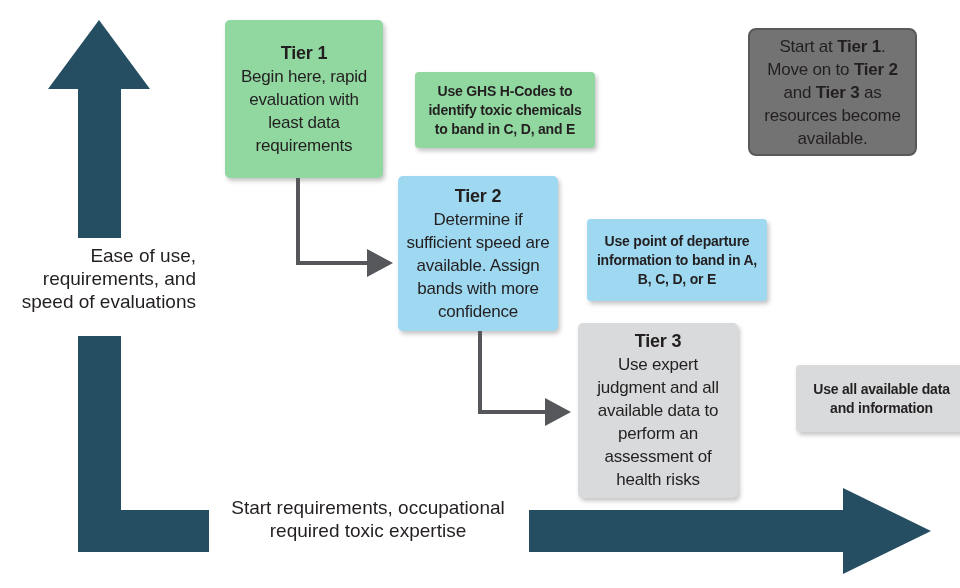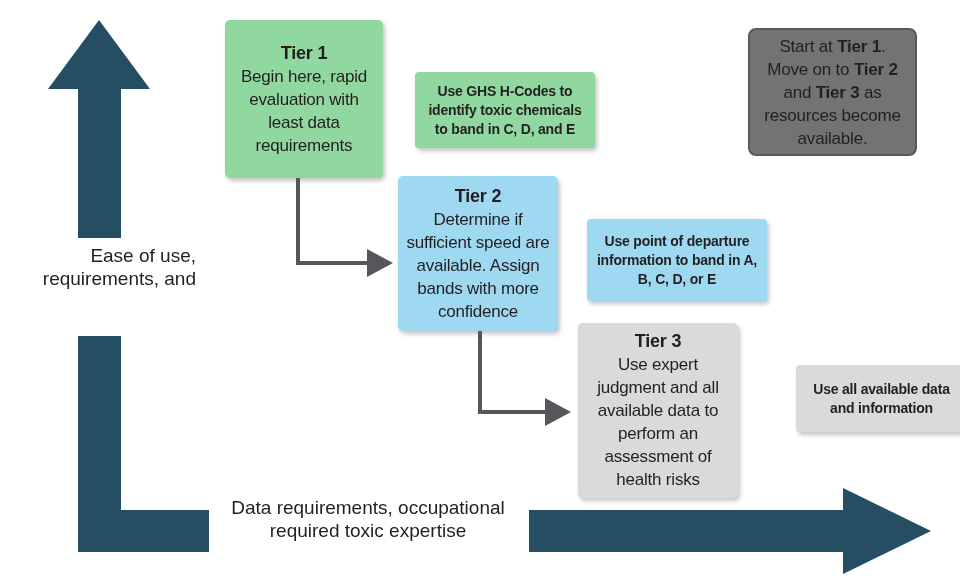--- a/index.html
+++ b/index.html
@@ -130,23 +130,24 @@
   <div class="axis-part y-shaft-upper"></div>
   <div class="axis-part y-shaft-lower"></div>
 
   <div class="axis-part x-bar-left"></div>
   <div class="axis-part x-bar-right"></div>
   <div class="right-head"></div>
 
   <div class="axis-label y-label">
     <div>Ease of use,</div>
     <div>requirements, and</div>
+    <div>speed of evaluations</div>
   </div>
   <div class="axis-label x-label">
-    <div>Data requirements, occupational</div>
+    <div>Start requirements, occupational</div>
     <div>required toxic expertise</div>
   </div>
 
   <div class="box tier-box green tier1">
     <div class="tier-title">Tier 1</div>
     <div>Begin here, rapid evaluation with least data requirements</div>
   </div>
 
   <div class="box note green note-ghs">
     <div>Use GHS H-Codes to identify toxic chemicals to band in C, D, and E</div>

